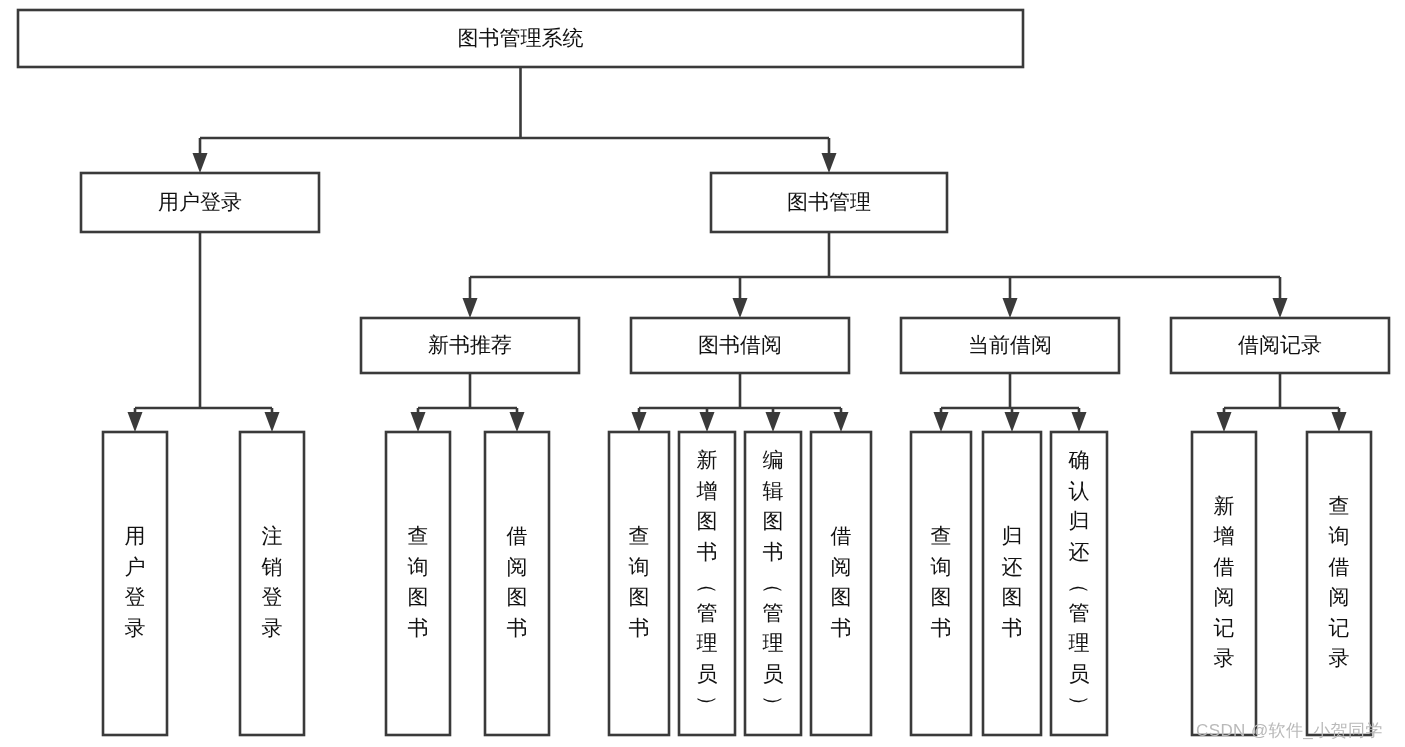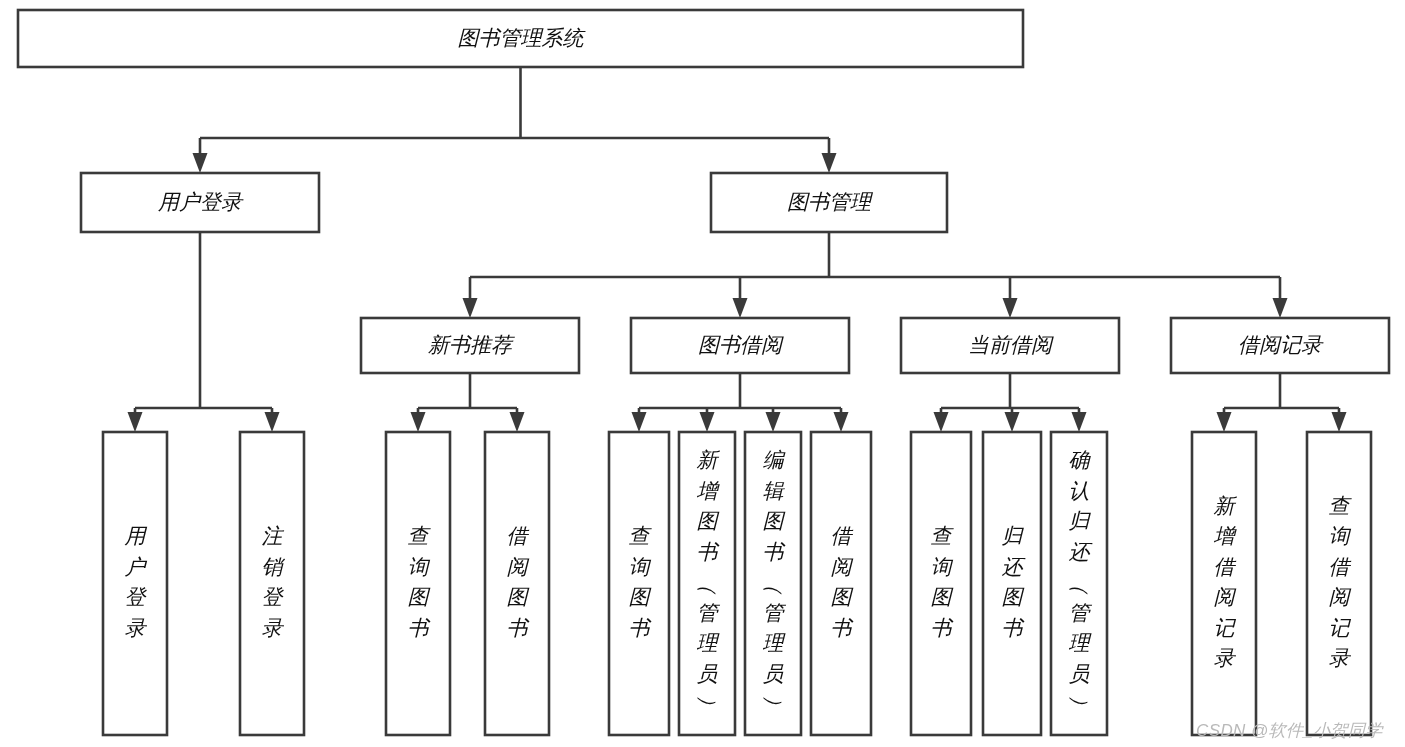--- a/index.html
+++ b/index.html
@@ -9,21 +9,20 @@
   }
   body {
     font-family: "Liberation Sans", "DejaVu Sans", sans-serif;
   }
   #diagram-root {
     position: relative;
     width: 1405px;
     height: 747px;
     background: #ffffff;
     overflow: hidden;
-    font-style: italic;
   }
   svg#diagram-svg {
     position: absolute;
     left: 0;
     top: 0;
     width: 1405px;
     height: 747px;
     display: block;
   }
   .node-box {

